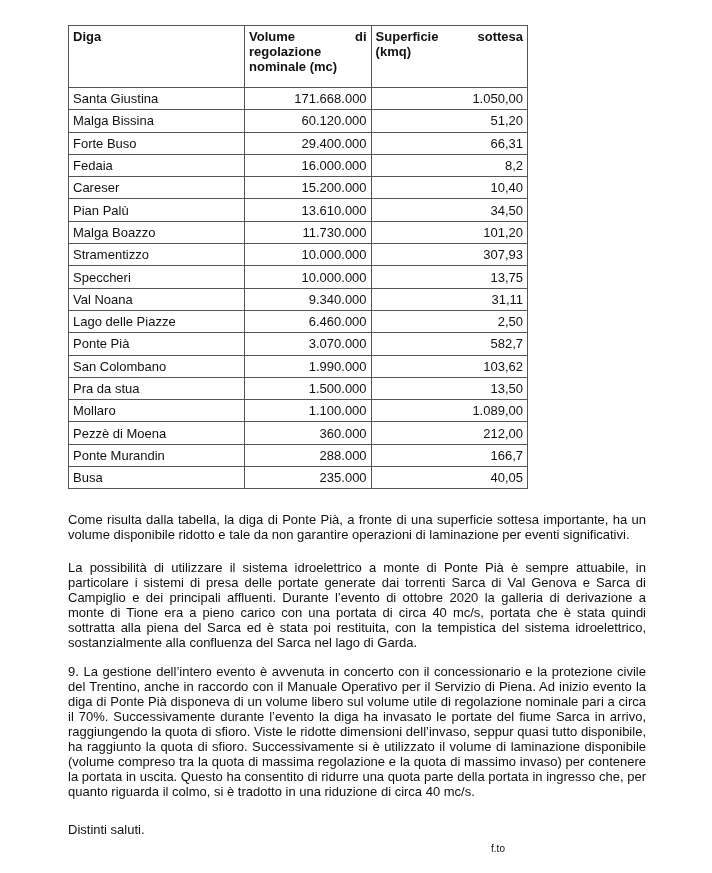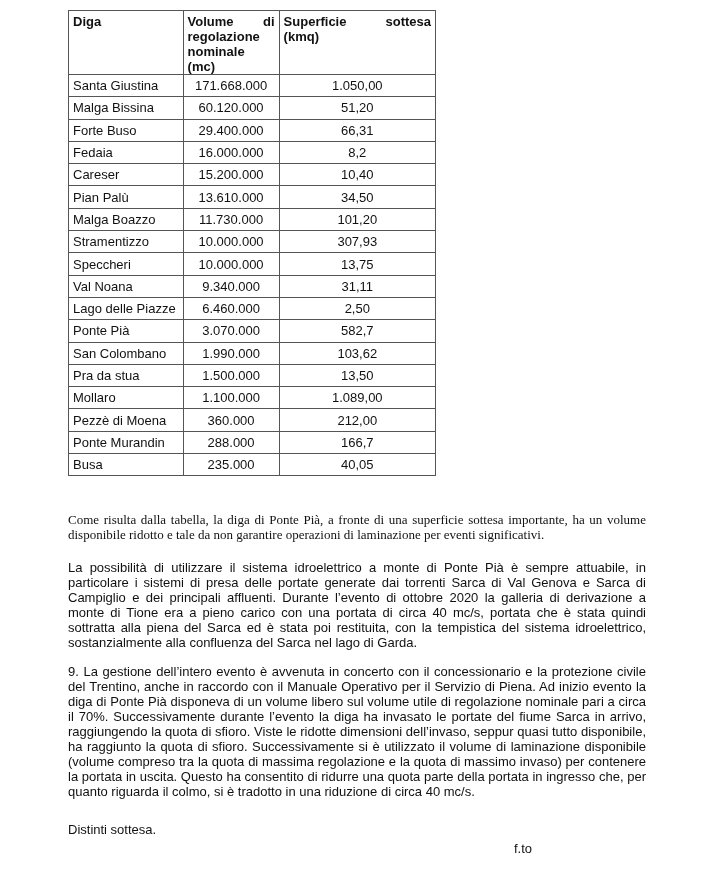--- a/index.html
+++ b/index.html
@@ -1,46 +1,46 @@
 <!DOCTYPE html>
 <html><head>
   <meta charset="utf-8">
   <style>
     html, body { margin: 0; padding: 0; background: #ffffff; }
     body {
       width: 712px; height: 873px; position: relative; overflow: hidden;
       font-family: "Liberation Sans", sans-serif; color: #111; font-size: 13px;
     }
     table.dams {
-      position: absolute; left: 68px; top: 10px;
-      border-collapse: collapse; width: 368px;
+      position: absolute; left: 68px; top: 25px;
+      border-collapse: collapse; width: 460px;
     }
     table.dams td, table.dams th {
       border: 1px solid #555; padding: 0 4px; height: 21.3px;
       font-size: 13px; line-height: 15px; vertical-align: middle;
     }
     table.dams th {
       font-weight: bold; text-align: left; vertical-align: top;
       padding-top: 3px; height: 58px; line-height: 15px;
     }
     table.dams th.col-name { width: 186px; }
     table.dams th.col-vol { width: 127px; text-align: justify; text-align-last: left; margin-top: 32px; }
     table.dams th.col-sup { width: 119px; text-align: justify; text-align-last: left; }
-    table.dams td.num { text-align: center; }
+    table.dams td.num { text-align: right; }
     .vol-head-line1 { display: flex; justify-content: space-between; }
     .sup-head-line1 { display: flex; justify-content: space-between; gap: 39px; }
     .para {
       position: absolute; left: 68px; width: 578px;
       font-size: 13px; line-height: 15px; text-align: justify; margin: 0;
     }
-    .p1 { top: 512px; font-family: Liberation Serif, serif; }
+    .p1 { top: 512px; }
     .p2 { top: 560px; }
     .p3 { top: 664px; }
     .closing { position: absolute; left: 68px; top: 822px; font-size: 13px; margin: 0; }
-    .sign { position: absolute; left: 468px; width: 110px; text-align: center; font-size: 13px; line-height: 15px; }
+    .sign { position: absolute; left: 443px; width: 110px; text-align: center; font-size: 10px; line-height: 15px; }
     .sign1 { top: 841px; }
     .sign2 { top: 855px; margin-top: 31px; }
   </style>
 </head>
 <body>
 
 <table class="dams">
   <thead>
     <tr>
       <th class="col-name">Diga</th>
@@ -152,15 +152,15 @@
         <td class="num">235.000</td>
         <td class="num">40,05</td>
       </tr>
     </tbody>
 </table>
 
 <p class="para p1">Come risulta dalla tabella, la diga di Ponte Pià, a fronte di una superficie sottesa importante, ha un volume disponibile ridotto e tale da non garantire operazioni di laminazione per eventi significativi.</p>
 <p class="para p2">La possibilità di utilizzare il sistema idroelettrico a monte di Ponte Pià è sempre attuabile, in particolare i sistemi di presa delle portate generate dai torrenti Sarca di Val Genova e Sarca di Campiglio e dei principali affluenti. Durante l’evento di ottobre 2020 la galleria di derivazione a monte di Tione era a pieno carico con una portata di circa 40 mc/s, portata che è stata quindi sottratta alla piena del Sarca ed è stata poi restituita, con la tempistica del sistema idroelettrico, sostanzialmente alla confluenza del Sarca nel lago di Garda.</p>
 <p class="para p3">9. La gestione dell’intero evento è avvenuta in concerto con il concessionario e la protezione civile del Trentino, anche in raccordo con il Manuale Operativo per il Servizio di Piena. Ad inizio evento la diga di Ponte Pià disponeva di un volume libero sul volume utile di regolazione nominale pari a circa il 70%. Successivamente durante l’evento la diga ha invasato le portate del fiume Sarca in arrivo, raggiungendo la quota di sfioro. Viste le ridotte dimensioni dell’invaso, seppur quasi tutto disponibile, ha raggiunto la quota di sfioro. Successivamente si è utilizzato il volume di laminazione disponibile (volume compreso tra la quota di massima regolazione e la quota di massimo invaso) per contenere la portata in uscita. Questo ha consentito di ridurre una quota parte della portata in ingresso che, per quanto riguarda il colmo, si è tradotto in una riduzione di circa 40 mc/s.</p>
 
-<p class="closing">Distinti sottesa.</p>
+<p class="closing">Distinti saluti.</p>
 <div class="sign sign1">f.to</div>
 <div class="sign sign2">- Mario Tonina -</div>
 
 </body></html>

